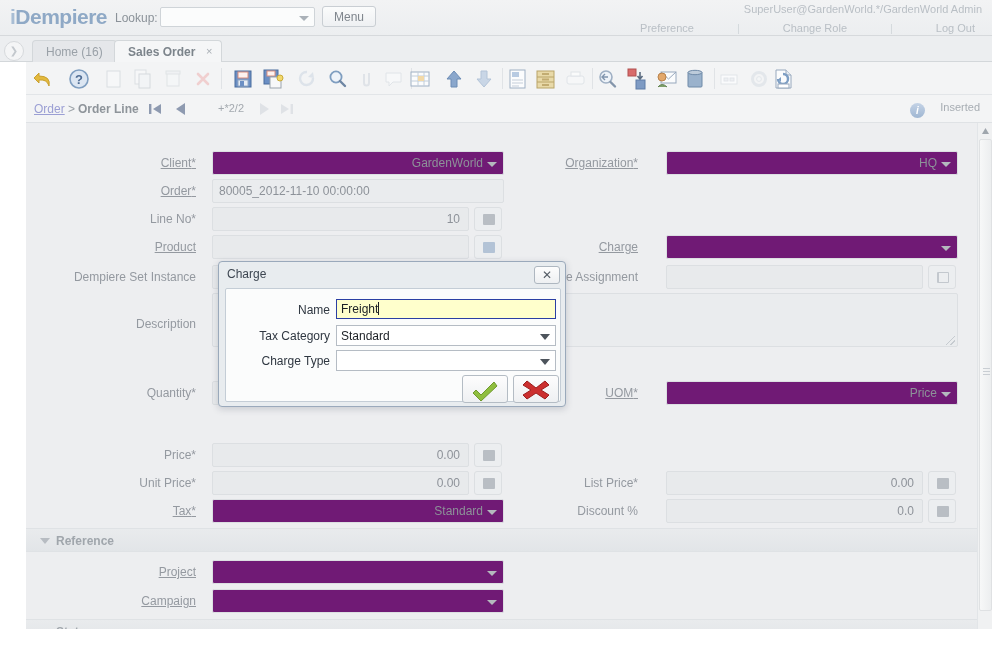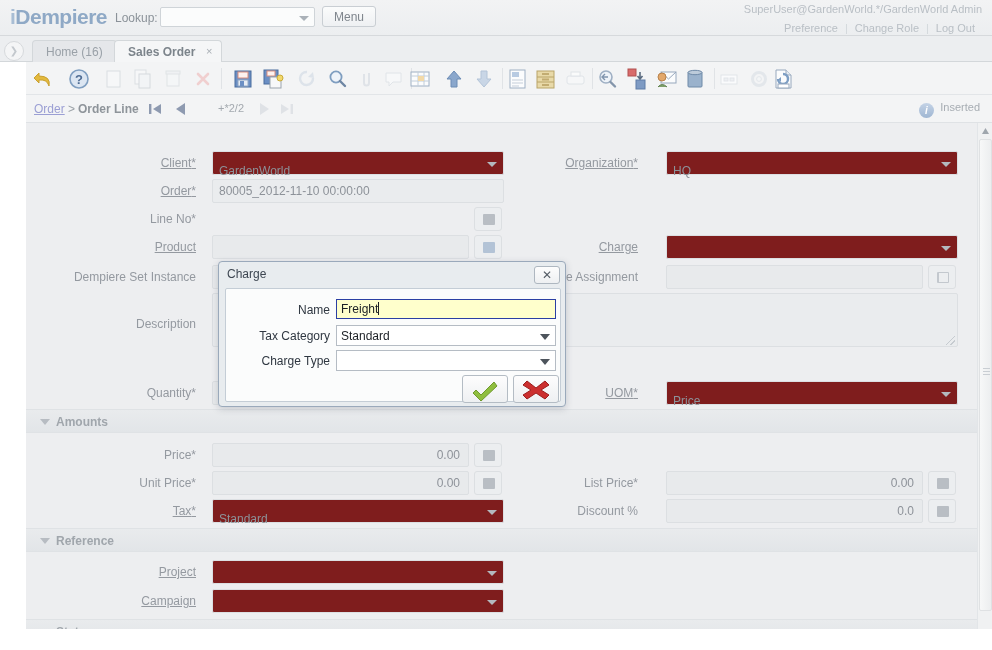--- a/index.html
+++ b/index.html
@@ -41,21 +41,21 @@
     background: linear-gradient(to bottom,#fbfcfc,#eef0f2);
     border: 1px solid #c9ced3; border-radius: 3px;
     font-size: 12px; color: #7f868d; line-height: 14px;
   }
   .user-line {
     position: absolute; right: 10px; top: 3px; font-size: 11px; color: #b9bfc5;
   }
   .user-links {
     position: absolute; right: 10px; top: 22px; font-size: 11px; color: #b9bfc5;
   }
-  .user-links span { padding: 0 7px; }
+  .user-links span { padding: 0 7px; margin-left: 36px; }
   .user-links .sep { color: #d3d7da; padding: 0; }
 
   
   .tabstrip {
     position: absolute; top: 36px; left: 0; width: 992px; height: 26px;
     background: #eceef0; border-bottom: 1px solid #d3d7da;
   }
   .side-toggle {
     position: absolute; left: 4px; top: 5px; width: 20px; height: 20px;
     border-radius: 50%; border: 1px solid #d6d9dc; background: #f4f5f6;
@@ -107,21 +107,21 @@
   .reccount {
     position: absolute; left: 192px; top: 7px; font-size: 11px; color: #a3a9af;
   }
   .status-wrap { position: absolute; right: 12px; top: 5px; }
   .status-ico {
     display: inline-block; width: 15px; height: 15px; border-radius: 50%;
     background: linear-gradient(to bottom,#c4d3e6,#9fb6d2);
     color: #fff; font-size: 10px; font-style: italic; font-weight: bold;
     text-align: center; line-height: 15px; vertical-align: -3px;
   }
-  .status-txt { font-size: 11px; color: #a7adb3; margin-left: 3px; }
+  .status-txt { font-size: 11px; color: #a7adb3; margin-left: 12px; }
 
   
   .formwrap {
     position: absolute; top: 123px; left: 26px; width: 966px; height: 506px;
     background: #edeef0; overflow: hidden;
   }
   .formpanel {
     position: absolute; top: 0; left: 0; width: 951px; height: 506px;
     background: #edeef0;
   }
@@ -133,22 +133,22 @@
   .lbl.u { text-decoration: underline; }
   .req { color: #9499a0; }
   .fld {
     position: absolute; top: 0; height: 24px;
     background: #e8eaec; border: 1px solid #dcdfe2; border-radius: 2px;
     font-size: 12px; color: #8d9299; padding: 4px 6px 0;
   }
   .fld.num { text-align: right; padding-right: 8px; }
   .fld.plain { background: #eaecee; }
   .combo { position: absolute; top: 0; height: 24px;
-    background: #7f1d1d; border: 1px solid #dcdfe2; border-radius: 2px;
-    font-size: 12px; color: #8d9299; padding: 12px 20px 0 6px; }
+    background: #701a75; border: 1px solid #dcdfe2; border-radius: 2px;
+    font-size: 12px; color: #8d9299; padding: 4px 20px 0 6px; text-align: right; }
   .combo .ca {
     position: absolute; right: 6px; top: 10px; width: 0; height: 0;
     border-left: 5px solid transparent; border-right: 5px solid transparent;
     border-top: 5px solid #b4b9be;
   }
   .sqbtn {
     position: absolute; top: 0; width: 28px; height: 24px;
     background: #eceef0; border: 1px solid #dcdfe2; border-radius: 3px;
   }
   .sqbtn .g {
@@ -528,20 +528,21 @@
         </div>
       </div>
 
       <div class="row" style="left:0; top:56px; width:951px">
         <span class="lbl u" style="left:60px; width:110px"><span>Order</span><span class="req">*</span></span>
         <div class="fld plain" style="left:186px; width:292px"><span>80005_2012-11-10 00:00:00</span></div>
       </div>
 
       <div class="row" style="left:0; top:84px; width:951px">
         <span class="lbl" style="left:60px; width:110px"><span>Line No</span><span class="req">*</span></span>
+        <div class="fld num" style="left:186px; width:257px"><span>10</span></div>
         <div class="sqbtn" style="left:448px">
             <span class="g"></span>
           </div>
       </div>
 
       <div class="row" style="left:0; top:112px; width:951px">
         <span class="lbl u" style="left:60px; width:110px"><span>Product</span></span>
         <div class="fld" style="left:186px; width:257px"><span></span></div>
         <div class="sqbtn" style="left:448px">
             <span class="g blue"></span>
@@ -579,24 +580,20 @@
         <div class="sqbtn" style="left:448px">
             <span class="g"></span>
           </div>
         <span class="lbl u" style="left:520px; width:92px"><span>UOM</span><span class="req">*</span></span>
         <div class="combo" style="left:640px; width:292px">
           <span>Price</span>
           <span class="ca"></span>
         </div>
       </div>
 
-      <div class="section" style="top:286px">
-        <span class="tri"></span>
-        <span class="stxt">Amounts</span>
-      </div>
       <div class="row" style="left:0; top:320px; width:951px">
         <span class="lbl" style="left:60px; width:110px"><span>Price</span><span class="req">*</span></span>
         <div class="fld num" style="left:186px; width:257px"><span>0.00</span></div>
         <div class="sqbtn" style="left:448px">
             <span class="g"></span>
           </div>
       </div>
       <div class="row" style="left:0; top:348px; width:951px">
         <span class="lbl" style="left:60px; width:110px"><span>Unit Price</span><span class="req">*</span></span>
         <div class="fld num" style="left:186px; width:257px"><span>0.00</span></div>

